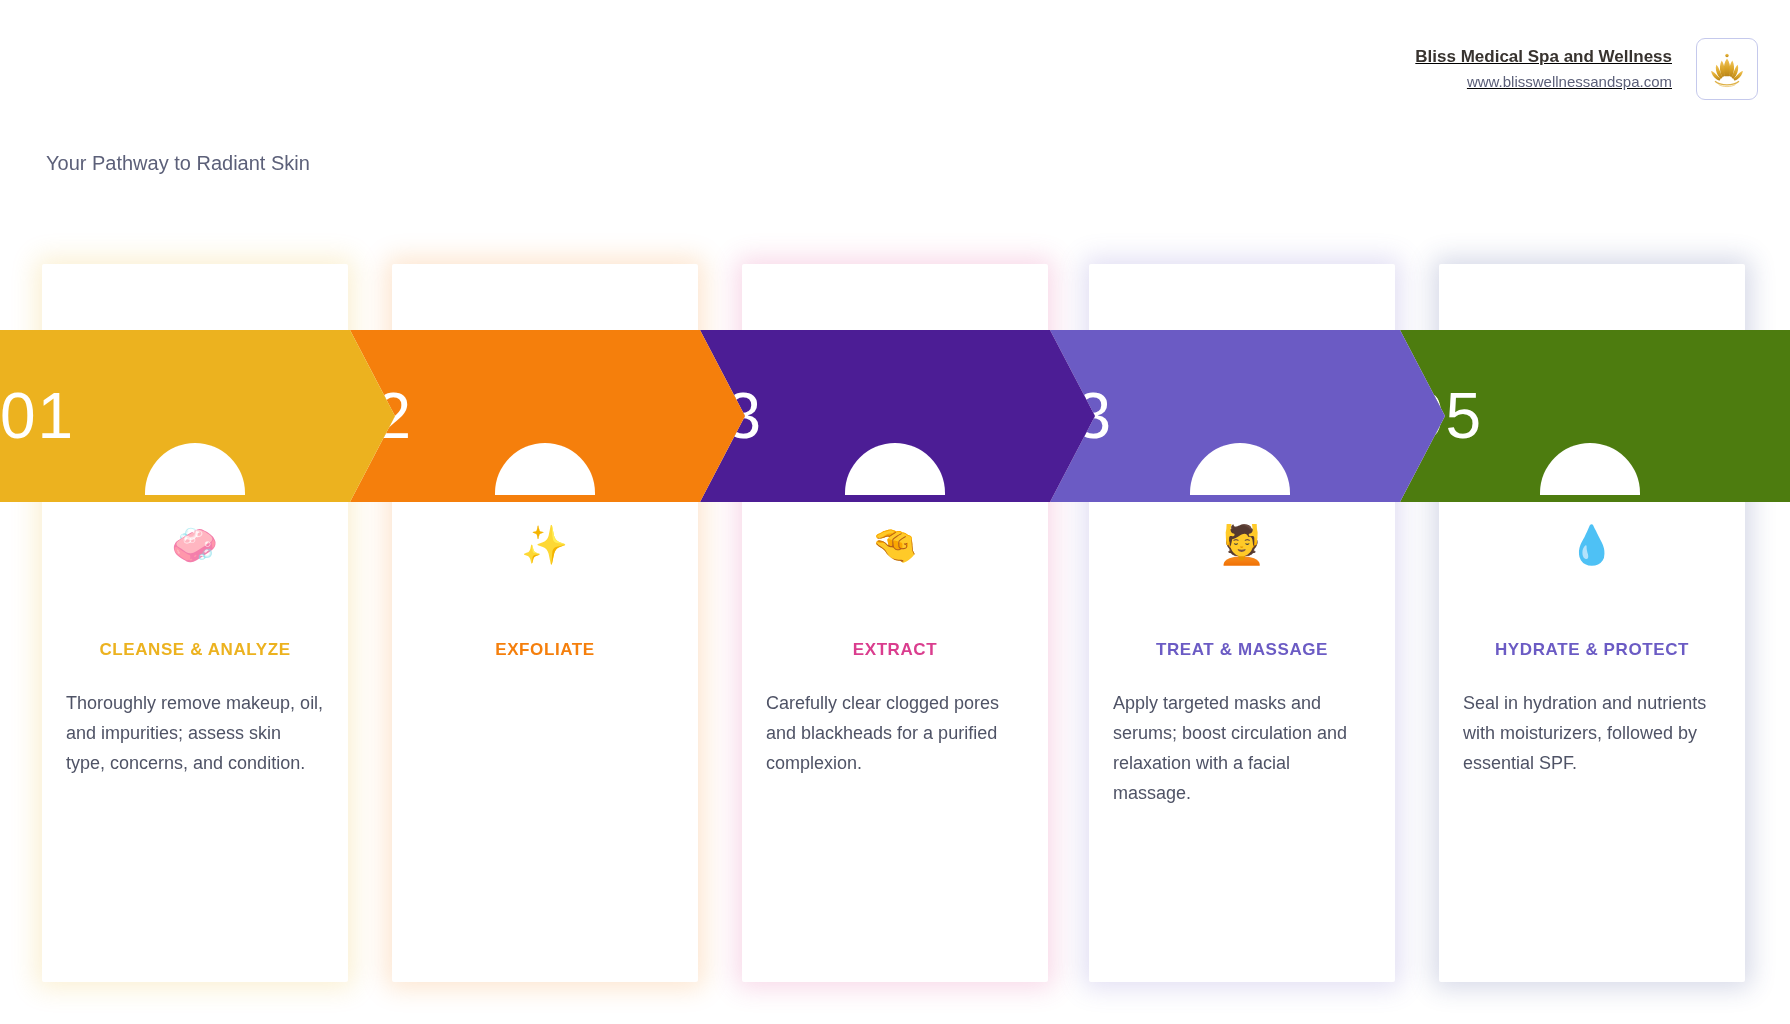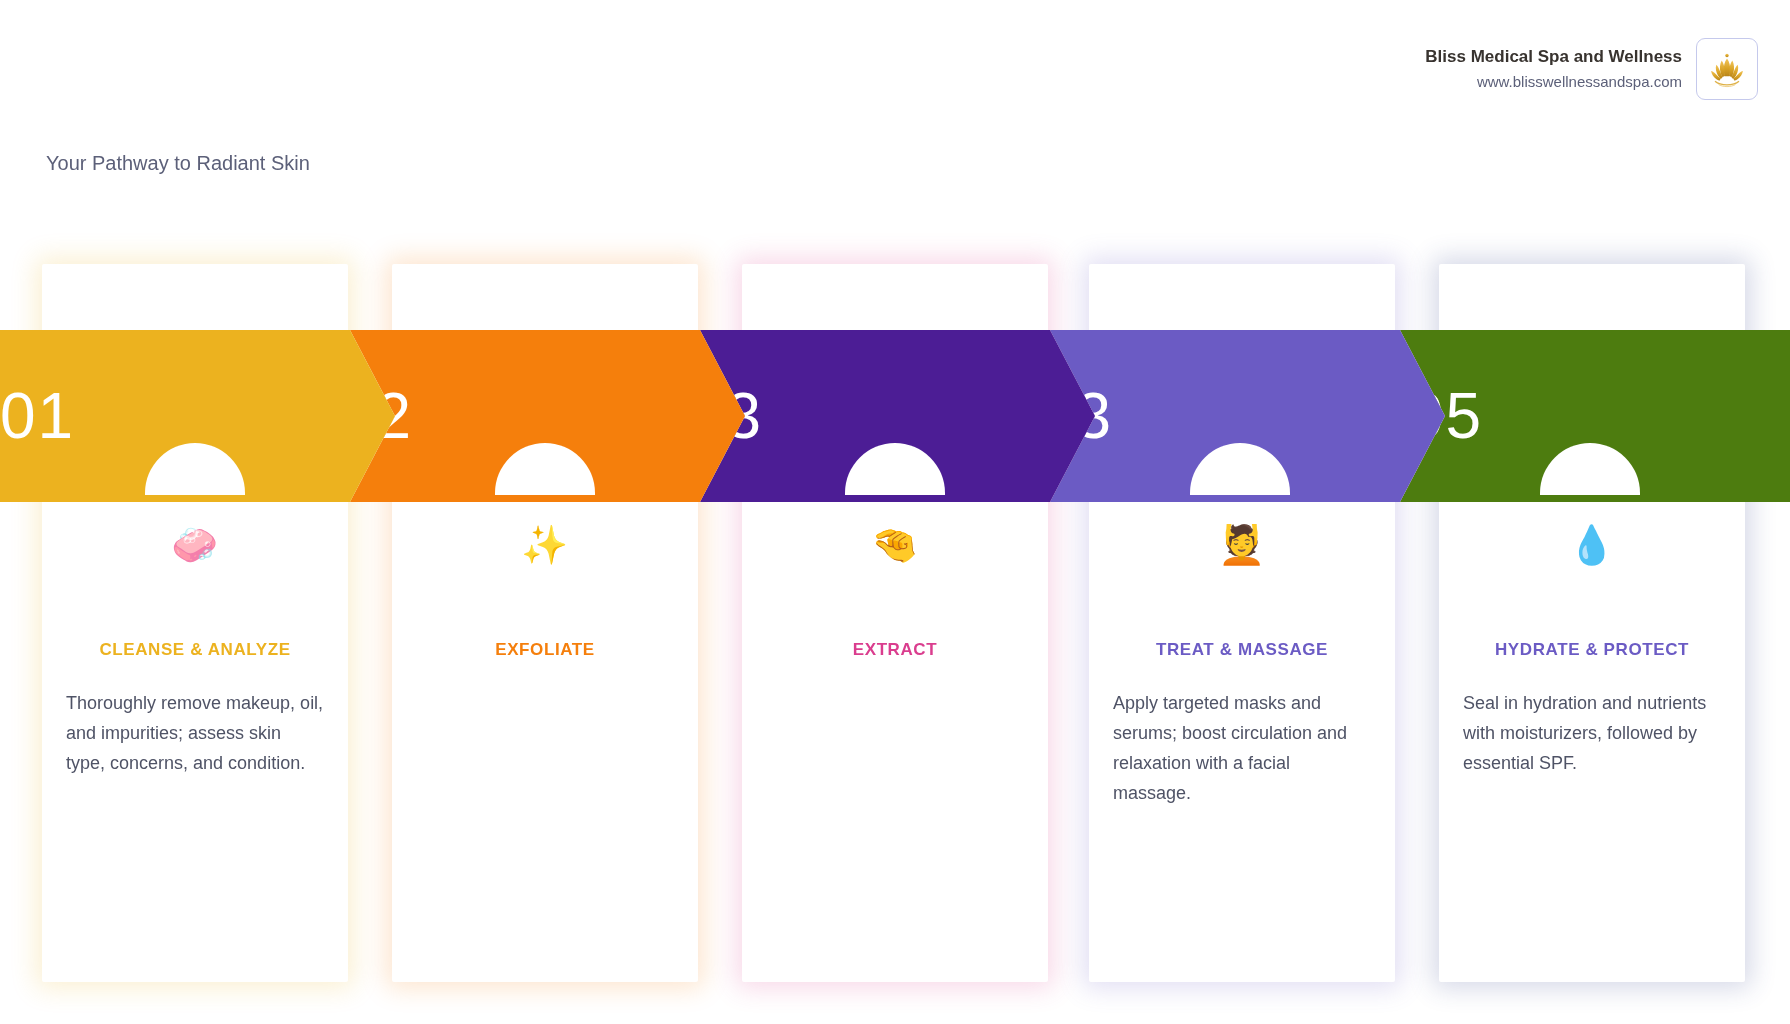--- a/index.html
+++ b/index.html
@@ -15,21 +15,21 @@
   .header { position:absolute; left:0; top:0; width:1790px; height:200px; }
   .title {
     position:absolute; left:46px; top:36px; width:560px;
     font-size:38px; line-height:53px; font-weight:400; color:#38332f;
     letter-spacing:-0.2px;
   }
   .subtitle {
     position:absolute; left:46px; top:152px;
     font-size:20px; color:#5c6079; font-weight:400;
   }
-  .brand { position:absolute; right:32px; top:38px; display:flex; align-items:center; gap:14px; }
+  .brand { position:absolute; right:32px; top:38px; display:flex; align-items:center; gap:24px;text-decoration:underline; }
   .brand-text { text-align:right; }
   .brand-name { font-size:17px; font-weight:bold; color:#38332f; line-height:26px; white-space:nowrap; }
   .brand-url  { font-size:15px; color:#5c6079; line-height:24px; white-space:nowrap; }
   .brand-logo {
     width:62px; height:62px; border:1px solid #c5c9ec; border-radius:9px;
     background:#fff; display:flex; align-items:center; justify-content:center;
   }
 
   
   .cards { position:absolute; left:0; top:0; width:1790px; height:1024px; }
@@ -117,20 +117,21 @@
       <div class="card" style="left: 392px; width: 306px; box-shadow: rgba(245, 127, 12, 0.2) 0px 0px 26px 6px;">
         <div class="card-inner">
           <div class="card-emoji">✨</div>
           <div class="card-head" style="color: rgb(245, 127, 12);">EXFOLIATE</div>
         </div>
       </div>
       <div class="card" style="left: 742px; width: 306px; box-shadow: rgba(218, 61, 142, 0.2) 0px 0px 26px 6px;">
         <div class="card-inner">
           <div class="card-emoji">🤏</div>
           <div class="card-head" style="color: rgb(218, 61, 142);">EXTRACT</div>
+          <div class="card-body">Carefully clear clogged pores and blackheads for a purified complexion.</div>
         </div>
       </div>
       <div class="card" style="left: 1089px; width: 306px; box-shadow: rgba(107, 91, 196, 0.2) 0px 0px 26px 6px;">
         <div class="card-inner">
           <div class="card-emoji">💆</div>
           <div class="card-head" style="color: rgb(107, 91, 196);">TREAT &amp; MASSAGE</div>
           <div class="card-body">Apply targeted masks and serums; boost circulation and relaxation with a facial massage.</div>
         </div>
       </div>
       <div class="card" style="left: 1439px; width: 306px; box-shadow: rgba(47, 62, 135, 0.2) 0px 0px 26px 6px;">

